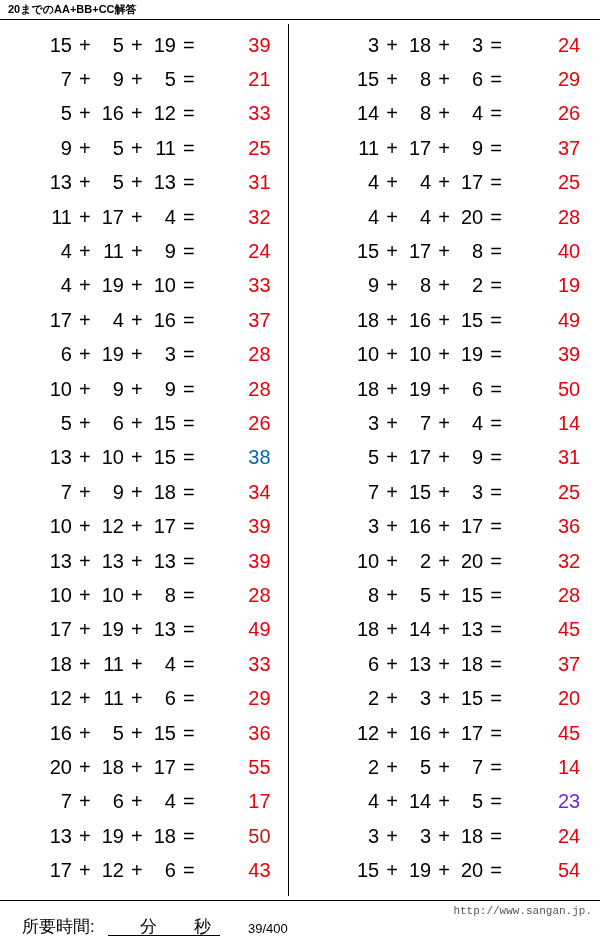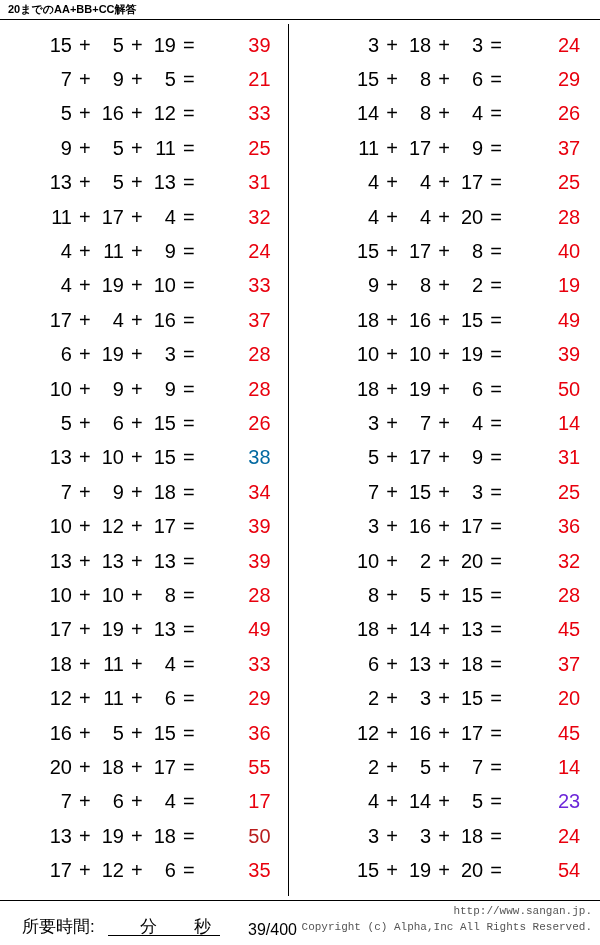--- a/index.html
+++ b/index.html
@@ -149,21 +149,21 @@
   .time-sec {
     position: absolute;
     left: 194px;
     top: 12px;
     font-size: 17px;
   }
   .page-no {
     position: absolute;
     left: 248px;
     top: 18px;
-    font-size: 16px;
+    font-size: 13px;
     font-family: "Liberation Sans", sans-serif;
   }
   .url {
     position: absolute;
     right: 8px;
     top: 2px;
     font-size: 11px;
     font-family: "Liberation Mono", monospace;
     color: #555555;
   }
@@ -454,21 +454,21 @@
         </div>
         <div class="row">
           <div class="expr">
             <span class="num">17</span>
             <span class="op">+</span>
             <span class="num">12</span>
             <span class="op">+</span>
             <span class="num">6</span>
             <span class="eq">=</span>
           </div>
-          <span class="answer" style="color: rgb(232, 0, 13);">35</span>
+          <span class="answer" style="color: rgb(232, 0, 13);">43</span>
         </div>
       </div>
     <div class="column right" id="col-right">
         <div class="row">
           <div class="expr">
             <span class="num">3</span>
             <span class="op">+</span>
             <span class="num">18</span>
             <span class="op">+</span>
             <span class="num">3</span>
@@ -745,16 +745,15 @@
 
   <div class="rule-bottom"></div>
 
   <div class="footer">
     <span class="time-label">所要時間:</span>
     <span class="time-blank"></span>
     <span class="time-min">分</span>
     <span class="time-sec">秒</span>
     <span class="page-no">39/400</span>
     <span class="url">http://www.sangan.jp.</span>
-    <span class="copyright">Copyright (c) Alpha,Inc All Rights Reserved.</span>
   </div>
 
 </div>
 
 </body></html>

